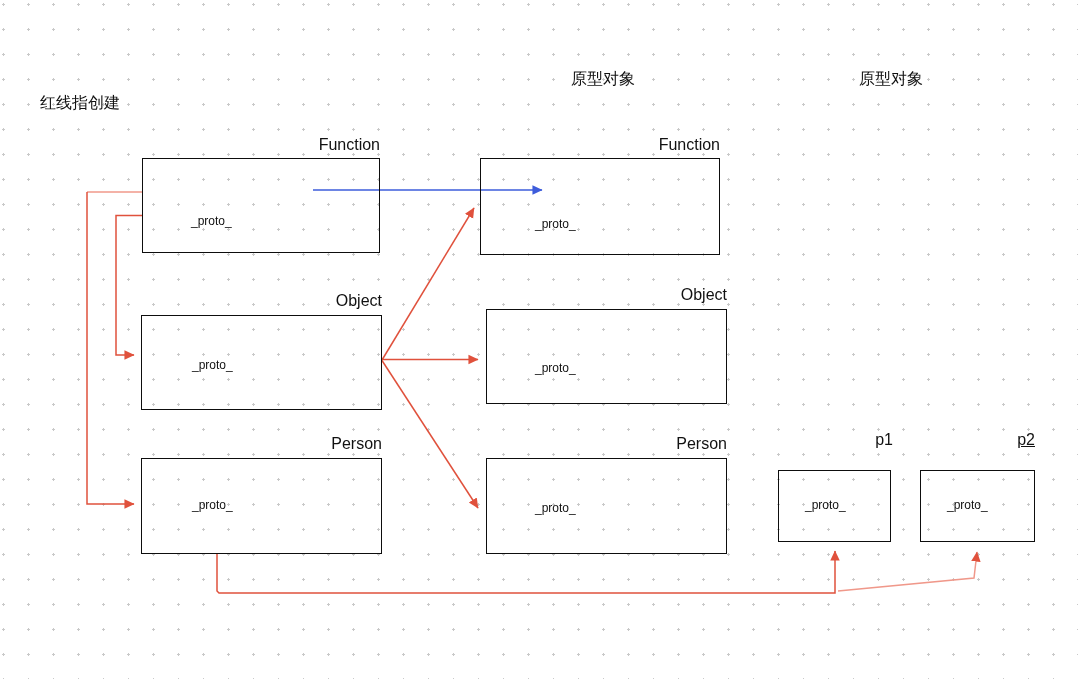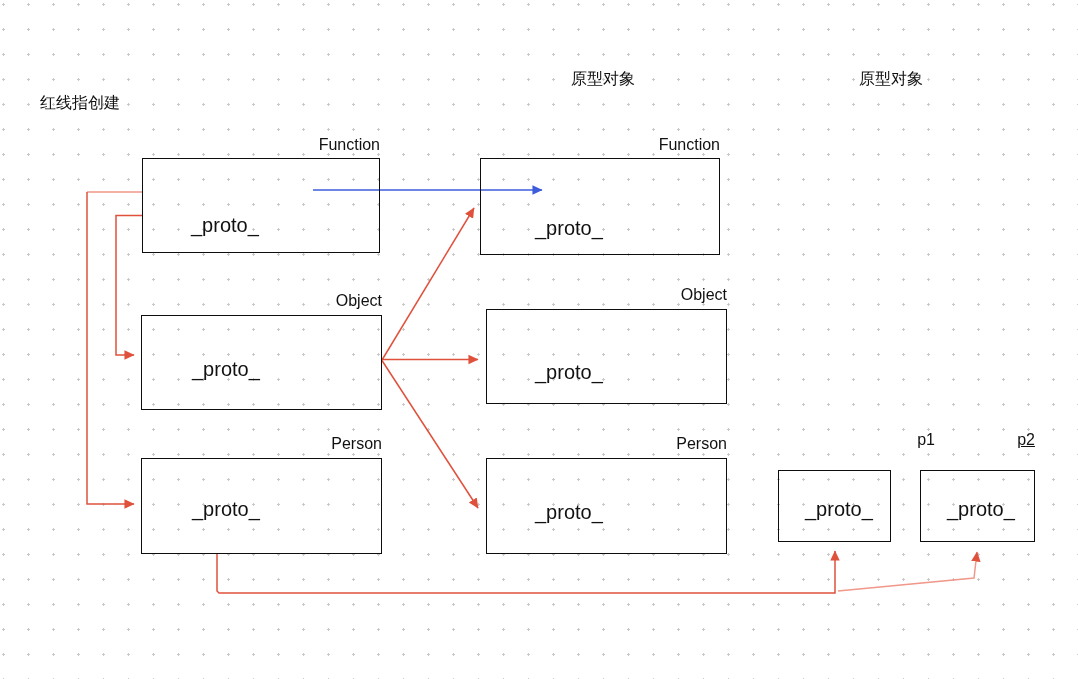--- a/index.html
+++ b/index.html
@@ -37,21 +37,21 @@
   }
   .box-title{
     position:absolute;
     font-size:16px;
     color:#111;
     text-align:right;
     white-space:nowrap;
   }
   .proto{
     position:absolute;
-    font-size:20px;
+    font-size:12px;
     color:#111;
     white-space:nowrap;
   }
   svg.arrows{
     position:absolute;
     left:0;top:0;
     width:1078px;height:679px;
     pointer-events:none;
   }
   svg.arrows *{pointer-events:auto;}
@@ -109,21 +109,21 @@
   <div class="proto" style="left:535px;top:217px;">_proto_</div>
 
   <div class="box-title" style="left:486px;top:286px;width:241px;">Object</div>
   <div class="box" style="left:486px;top:309px;width:241px;height:95px;"></div>
   <div class="proto" style="left:535px;top:361px;">_proto_</div>
 
   <div class="box-title" style="left:486px;top:435px;width:241px;">Person</div>
   <div class="box" style="left:486px;top:458px;width:241px;height:96px;"></div>
   <div class="proto" style="left:535px;top:501px;">_proto_</div>
 
-  <div class="box-title" style="left:822px;top:431px;width:113px;">p1</div>
+  <div class="box-title" style="left:780px;top:431px;width:113px;">p1</div>
   <div class="box" style="left:778px;top:470px;width:113px;height:72px;"></div>
   <div class="proto" style="left:805px;top:498px;">_proto_</div>
 
   <div class="box-title" style="left:920px;top:431px;width:115px;text-decoration:underline;">p2</div>
   <div class="box" style="left:920px;top:470px;width:115px;height:72px;"></div>
   <div class="proto" style="left:947px;top:498px;">_proto_</div>
 
 </div>
 
 </body></html>

